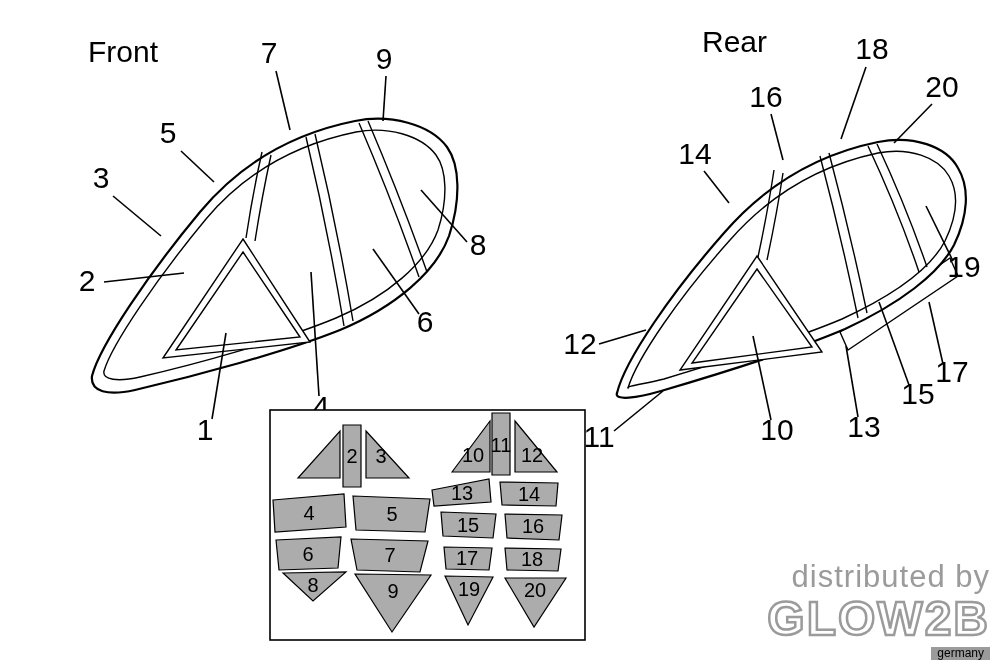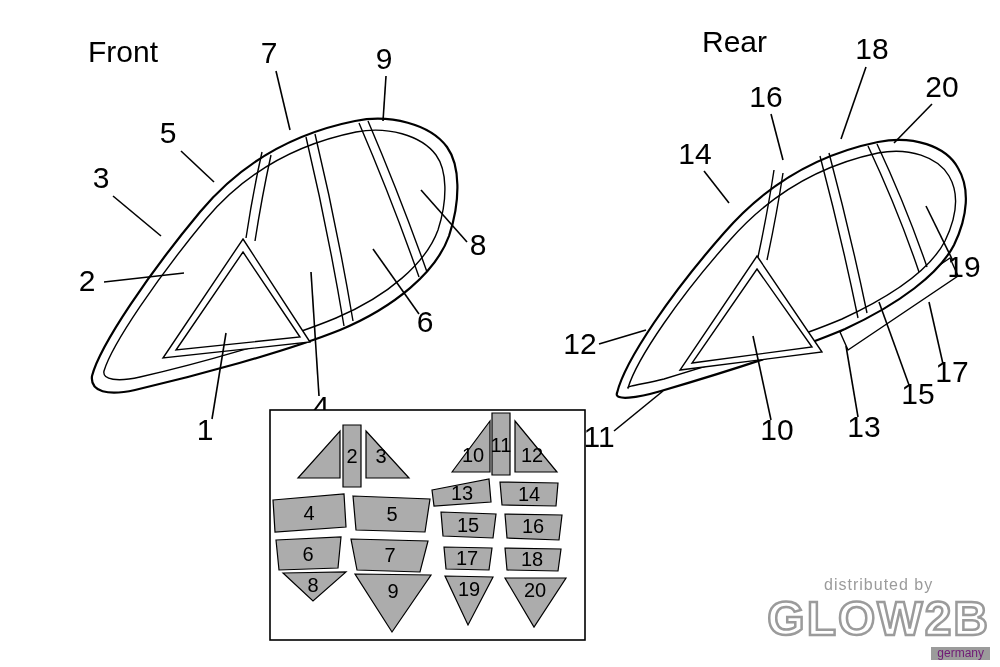--- a/index.html
+++ b/index.html
@@ -9,23 +9,23 @@
   .o2{fill:#fff;stroke:var(--line,#000);stroke-width:2.2;}
   .o1{fill:#fff;stroke:var(--line,#000);stroke-width:1.4;}
   .frame{fill:none;stroke:var(--line,#000);stroke-width:1.4;}
   .leader{stroke:var(--line,#000);stroke-width:1.6;}
   .callout{font-size:30px;fill:#000;text-anchor:middle;}
   .section-label{font-size:30px;fill:#000;}
   .mask{fill:var(--mask-fill,#acacac);stroke:var(--line,#000);stroke-width:1.2;}
   .mask-num{font-size:20px;fill:#000;text-anchor:middle;}
   .sheet-box{fill:#fff;stroke:var(--line,#000);stroke-width:1.6;}
   .watermark{position:absolute;right:10px;bottom:6px;text-align:right;color:var(--watermark-gray,#9b9b9b);line-height:1.05;}
-  .wm-prefix{font-size:16px;letter-spacing:1px;text-align:center;}
+  .wm-prefix{font-size:31px;letter-spacing:1px;}
   .wm-brand{font-size:48px;font-weight:bold;letter-spacing:2px;color:#fff;-webkit-text-stroke:2.5px var(--watermark-gray,#9b9b9b);text-shadow:0 0 1px var(--watermark-gray,#9b9b9b);text-align:right;}
-  .wm-suffix{display:inline-block;background:var(--watermark-gray,#9b9b9b);color:#701a75;font-size:12px;padding:0 6px;margin-top:-4px;}
+  .wm-suffix{display:inline-block;background:var(--watermark-gray,#9b9b9b);color:#000000;font-size:12px;padding:0 6px;margin-top:-4px;}
 </style>
 </head>
 <body>
 
 <div class="stage">
 
 <svg viewBox="0 0 1000 667" width="1000" height="667">
 
   <g>
     <path class="o2" d="M 92 376 C 100 345 150 272 200 212 C 245 158 300 132 355 121 C 390 114 430 124 447 147 C 460 165 461 200 449 236 C 436 272 395 307 340 330 C 285 352 195 376 135 390 C 108 396 90 392 92 376 Z"></path>

